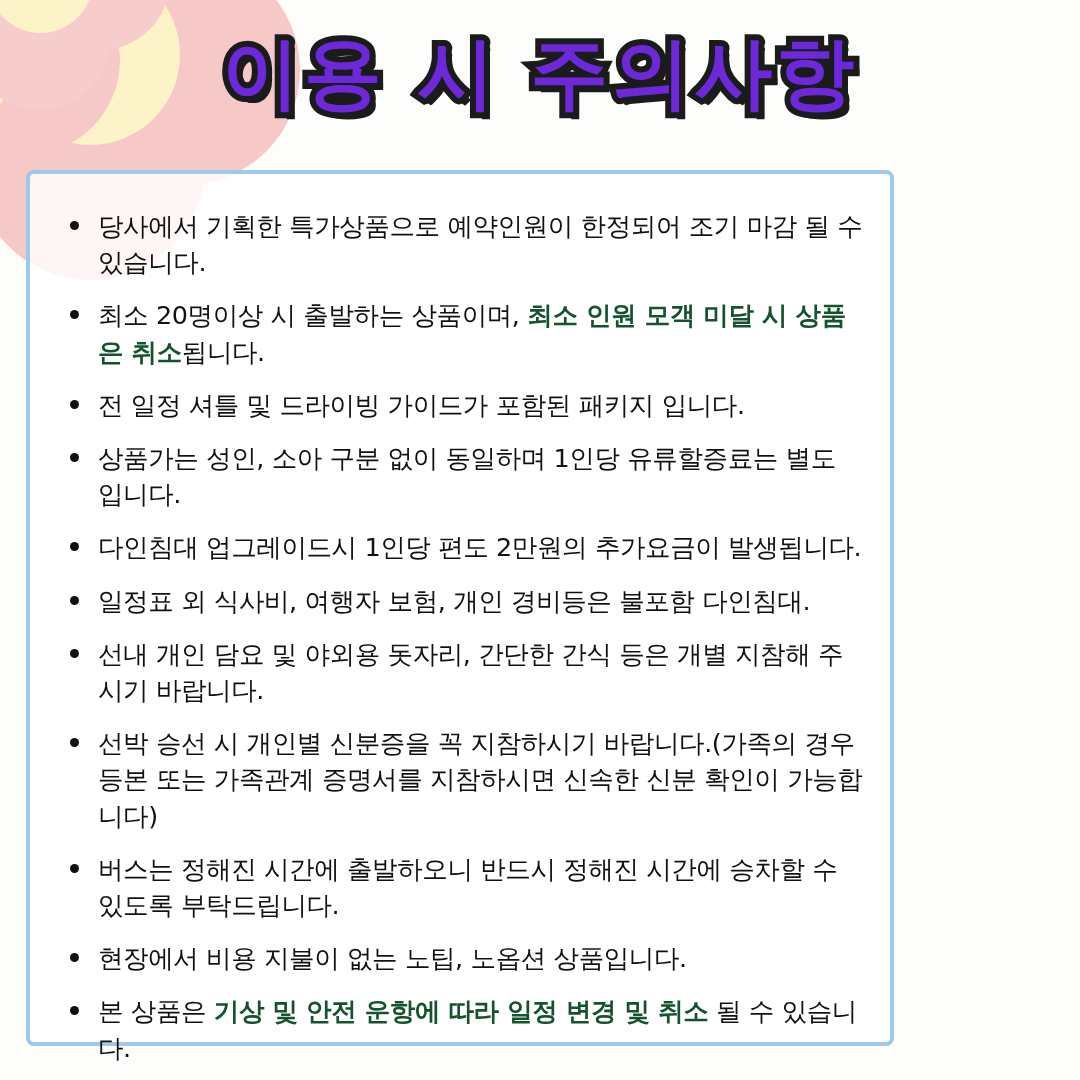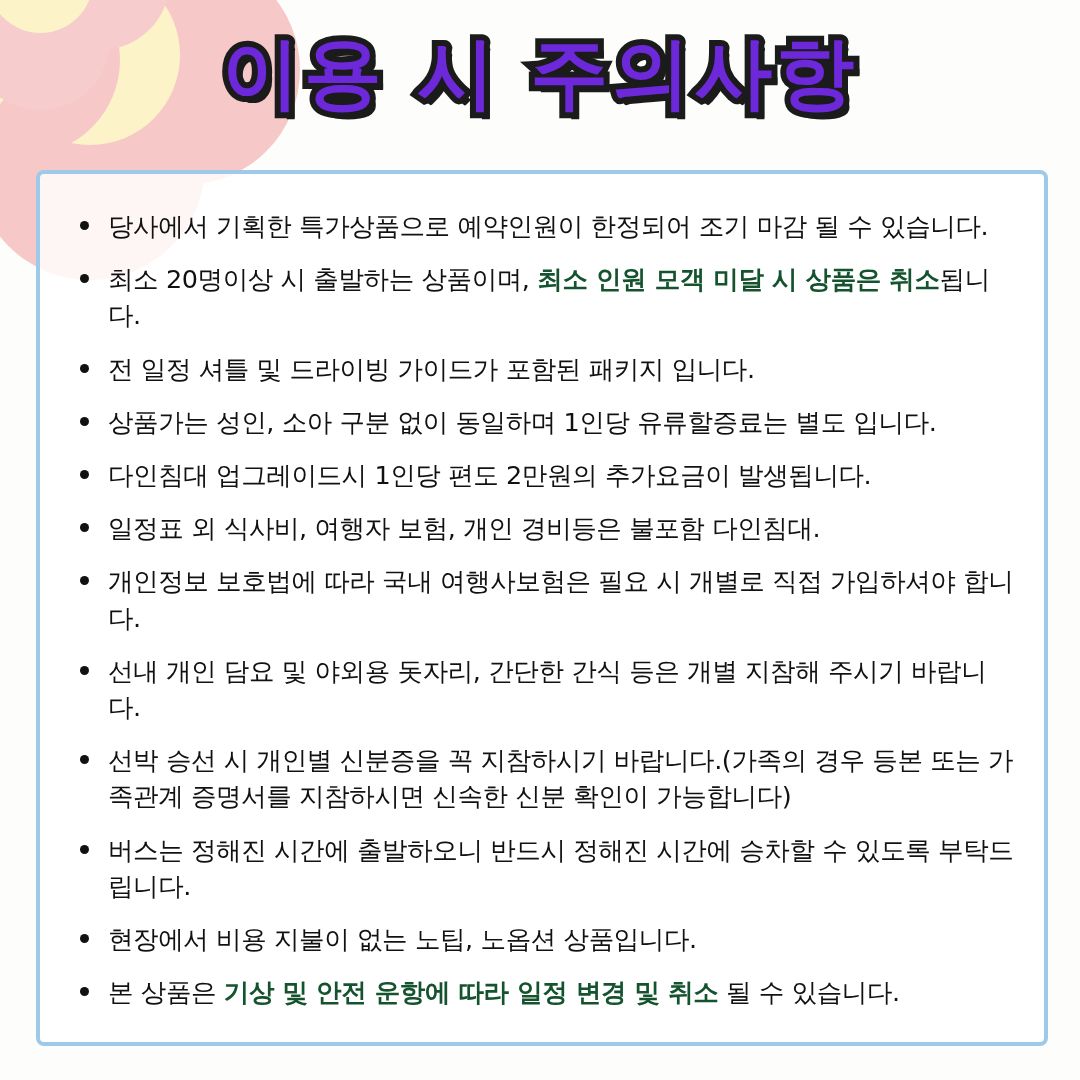--- a/index.html
+++ b/index.html
@@ -72,23 +72,23 @@
     color: #6d28d9;
     z-index: 5;
     -webkit-text-stroke: 12px #1b1b1b;
     paint-order: stroke fill;
     text-shadow: 6px 7px 0 #1b1b1b;
   }
 
   
   .card {
     position: absolute;
-    left: 36px;
+    left: 26px;
     top: 170px;
-    width: 1012px;
+    width: 868px;
     height: 876px;
     box-sizing: border-box;
     border: 4px solid #9ec9e8;
     border-radius: 8px;
     background: rgba(255,255,255,0.82);
     z-index: 4;
     padding: 34px 26px 20px 26px;
   }
 
   ul.notes {
@@ -150,20 +150,19 @@
 <div class="title">이용 시 주의사항</div>
 
 <div class="card">
   <ul class="notes">
       <li><span>당사에서 기획한 특가상품으로 예약인원이 한정되어 조기 마감 될 수 있습니다.</span></li>
       <li><span>최소 20명이상 시 출발하는 상품이며,  </span><span class="red">최소 인원 모객 미달 시 상품은 취소</span><span>됩니다.</span></li>
       <li><span>전 일정 셔틀 및 드라이빙 가이드가 포함된 패키지 입니다.</span></li>
       <li><span>상품가는 성인, 소아 구분 없이 동일하며 1인당 유류할증료는 별도 입니다.</span></li>
       <li><span>다인침대 업그레이드시 1인당 편도 2만원의 추가요금이 발생됩니다.</span></li>
       <li><span>일정표 외 식사비, 여행자 보험, 개인 경비등은 불포함 다인침대.</span></li>
-      <li><span>개인정보 보호법에 따라 국내 여행사보험은 필요 시 개별로 직접 가입하셔야 합니다.</span></li>
       <li><span>선내 개인 담요 및 야외용 돗자리, 간단한 간식 등은 개별 지참해 주시기 바랍니다.</span></li>
       <li><span>선박 승선 시 개인별 신분증을 꼭 지참하시기 바랍니다.(가족의 경우 등본 또는 가족관계 증명서를 지참하시면 신속한 신분 확인이 가능합니다)</span></li>
       <li><span>버스는 정해진 시간에 출발하오니 반드시 정해진 시간에 승차할 수 있도록 부탁드립니다.</span></li>
       <li><span>현장에서 비용 지불이 없는 노팁, 노옵션 상품입니다.</span></li>
       <li><span>본 상품은 </span><span class="red">기상 및 안전 운항에 따라 일정 변경 및 취소</span><span> 될 수 있습니다.</span></li>
     </ul>
 </div>
 
 </body></html>

